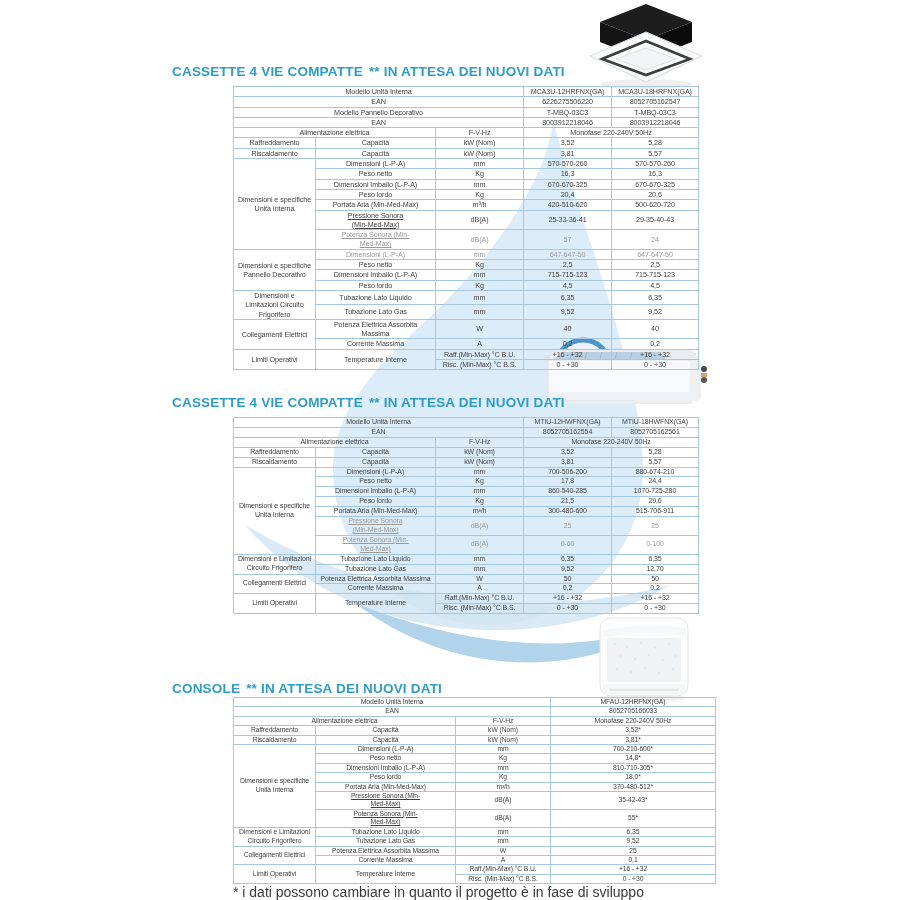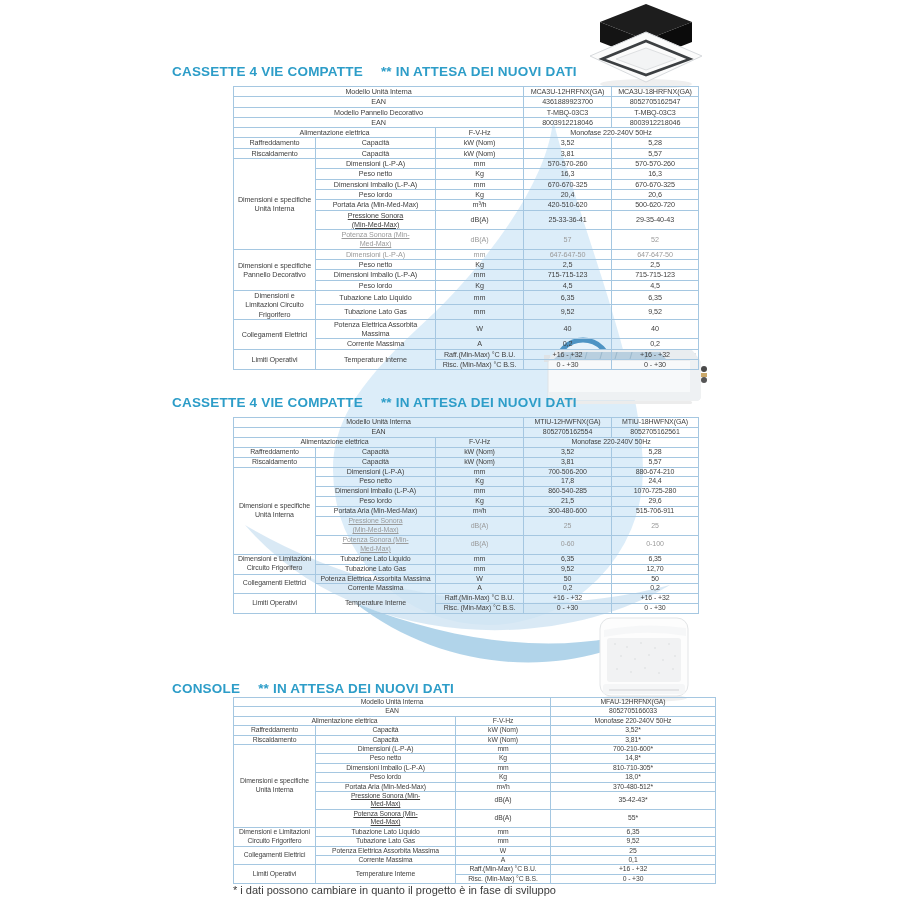--- a/index.html
+++ b/index.html
@@ -1,34 +1,34 @@
 <!DOCTYPE html>
 <html><head>
 <meta charset="utf-8">
 <style>
   * { margin:0; padding:0; box-sizing:border-box; }
   html,body { background:#ffffff; }
   body { font-family:"Liberation Sans", sans-serif; }
   #page { position:relative; width:900px; height:900px; background:#fff; overflow:hidden; }
 
-  .sec-title { position:absolute; display:flex; gap:18px; font-size:13.5px; font-weight:bold;
+  .sec-title { position:absolute; display:flex; gap:6px; font-size:13.5px; font-weight:bold;
                color:#2d9dc8; white-space:nowrap; letter-spacing:.2px; z-index:2; }
 
   table.spec { position:absolute; border-collapse:collapse; table-layout:fixed;
                background:transparent; z-index:2; }
   table.spec td { border:1px solid #a5c7e1; color:#3f3f3f; text-align:center;
                   padding:0 3px; vertical-align:middle; letter-spacing:-.1px; }
   .t1 td { font-size:7.2px; line-height:9.3px; }
   .t2 td { font-size:7px;   line-height:8.9px; }
   .t3 td { font-size:6.8px; line-height:8.4px; }
   table.spec td.l { text-align:center; }
   table.spec td.m { color:#9a9a9a; }
   table.spec td.w span { display:inline-block; max-width:70px;text-decoration:underline; }
 
-  .footnote { position:absolute; font-size:11px; color:#3a3a3a; z-index:2; }
+  .footnote { position:absolute; font-size:14px; color:#3a3a3a; z-index:2; }
 
   svg.art { position:absolute; }
   #watermark { z-index:0; }
   .img { z-index:1; }
   svg text.rletter { font-family:"Liberation Sans", sans-serif; font-weight:bold; }
 </style>
 </head>
 <body>
 
 <div id="page">
@@ -66,21 +66,21 @@
         <col style="width:87px">
       </colgroup>
     <tbody>
         <tr>
           <td colspan="3" class="l"><span>Modello Unità Interna</span></td>
           <td><span>MCA3U-12HRFNX(GA)</span></td>
           <td><span>MCA3U-18HRFNX(GA)</span></td>
         </tr>
         <tr>
           <td colspan="3" class="l"><span>EAN</span></td>
-          <td><span>4361889923700</span></td>
+          <td><span>6226275506220</span></td>
           <td><span>8052705162547</span></td>
         </tr>
         <tr>
           <td colspan="3" class="l"><span>Modello Pannello Decorativo</span></td>
           <td><span>T-MBQ-03C3</span></td>
           <td><span>T-MBQ-03C3</span></td>
         </tr>
         <tr>
           <td colspan="3" class="l"><span>EAN</span></td>
           <td><span>8003912218046</span></td>
@@ -139,21 +139,21 @@
         <tr>
           <td class="l w"><span>Pressione Sonora (Min-Med-Max)</span></td>
           <td><span>dB(A)</span></td>
           <td><span>25-33-36-41</span></td>
           <td><span>29-35-40-43</span></td>
         </tr>
         <tr>
           <td class="l w m"><span>Potenza Sonora (Min-Med-Max)</span></td>
           <td class="m"><span>dB(A)</span></td>
           <td class="m"><span>57</span></td>
-          <td class="m"><span>52</span></td>
+          <td class="m"><span>24</span></td>
         </tr>
         <tr>
           <td rowspan="4"><span>Dimensioni e specifiche Pannello Decorativo</span></td>
           <td class="l m"><span>Dimensioni (L-P-A)</span></td>
           <td class="m"><span>mm</span></td>
           <td class="m"><span>647-647-50</span></td>
           <td class="m"><span>647-647-50</span></td>
         </tr>
         <tr>
           <td class="l"><span>Peso netto</span></td>

